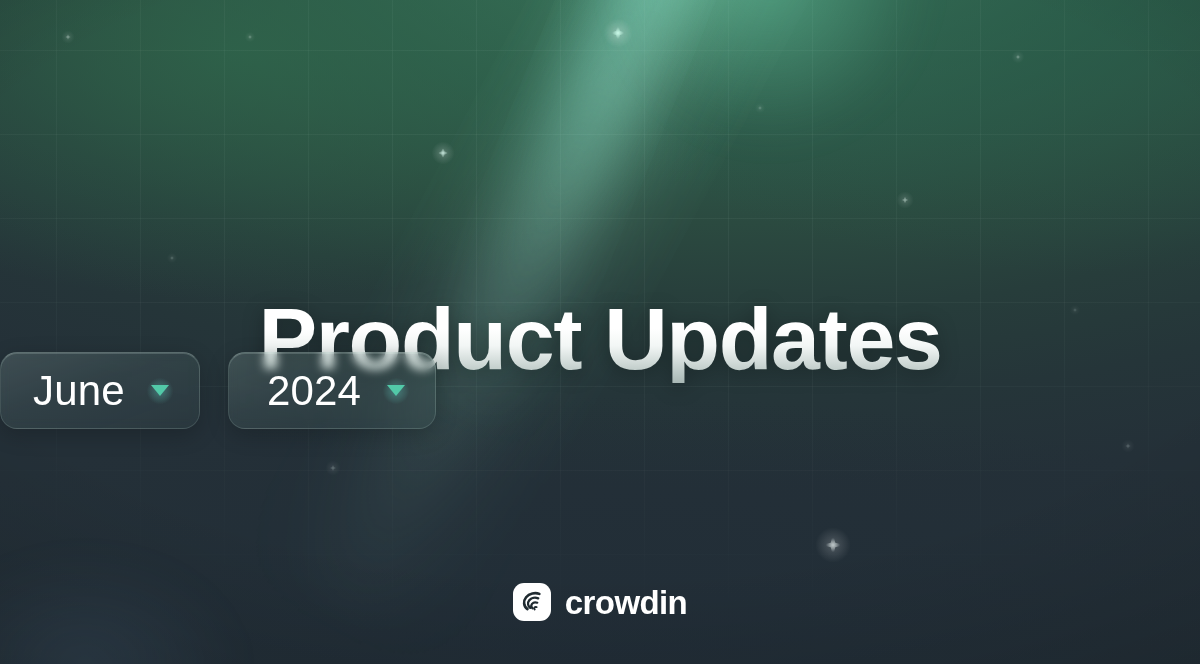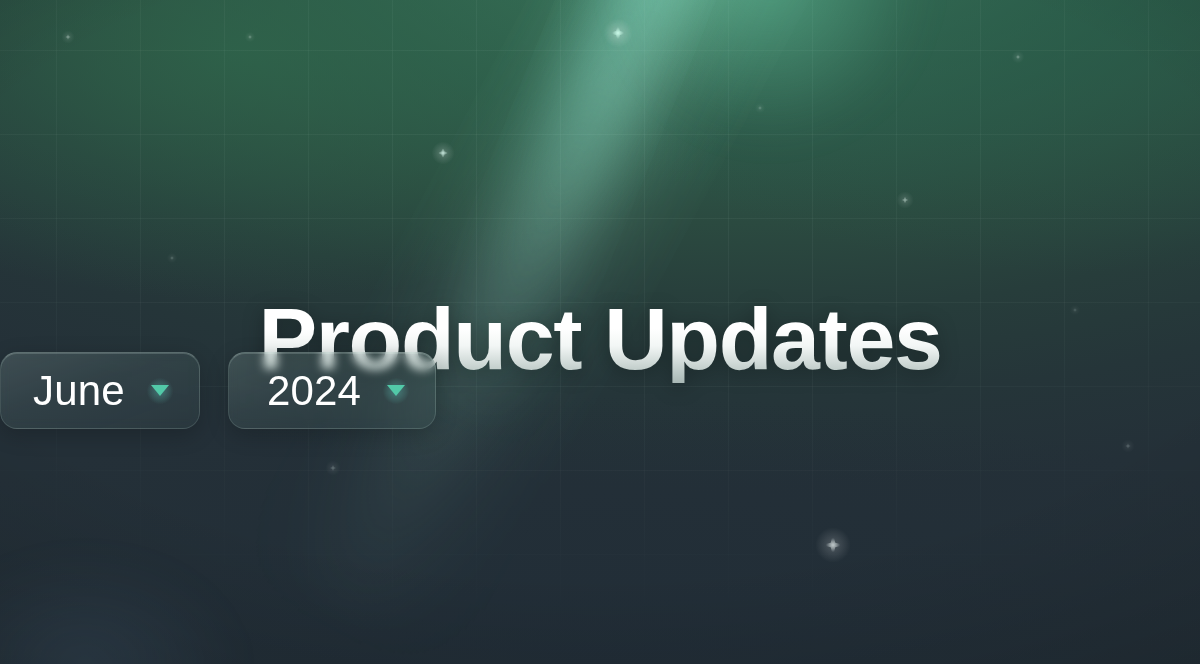--- a/index.html
+++ b/index.html
@@ -325,15 +325,28 @@
 
       <div class="pill" data-name="year-selector">
         <span class="pill-label" data-name="year-selector-label">2024</span>
         <span class="chev" data-name="chevron-down-icon">
             <i></i>
           </span>
       </div>
 
     </div>
 
+    <div class="brand" data-name="brand-logo">
+      <span class="brand-mark" data-name="crowdin-logo-icon">
+        <svg width="26" height="26" viewBox="0 0 26 26" aria-hidden="true">
+          <g fill="none" stroke="#1f2a30" stroke-linecap="round">
+            <path d="M20.4 4.9C16.2 3.3 10.2 4.4 7.1 8.2c-3.1 3.8-2.6 9 1.4 11.9" stroke-width="2.6"></path>
+            <path d="M19.2 9.3c-3.1-1.2-6.9-.5-8.9 2-1.9 2.4-1.5 5.6.9 7.5" stroke-width="2.4"></path>
+            <path d="M18.3 13.7c-1.9-.7-4.1-.3-5.3 1.2-1.1 1.5-.8 3.4.6 4.5" stroke-width="2.2"></path>
+            <path d="M17.6 18.1c-.8-.3-1.7-.1-2.2.5-.4.6-.3 1.4.3 1.9" stroke-width="1.9"></path>
+          </g>
+        </svg>
+      </span>
+      <span class="brand-name" data-name="brand-name">crowdin</span>
+    </div>
 
   </div>
 </div>
 
 </body></html>

